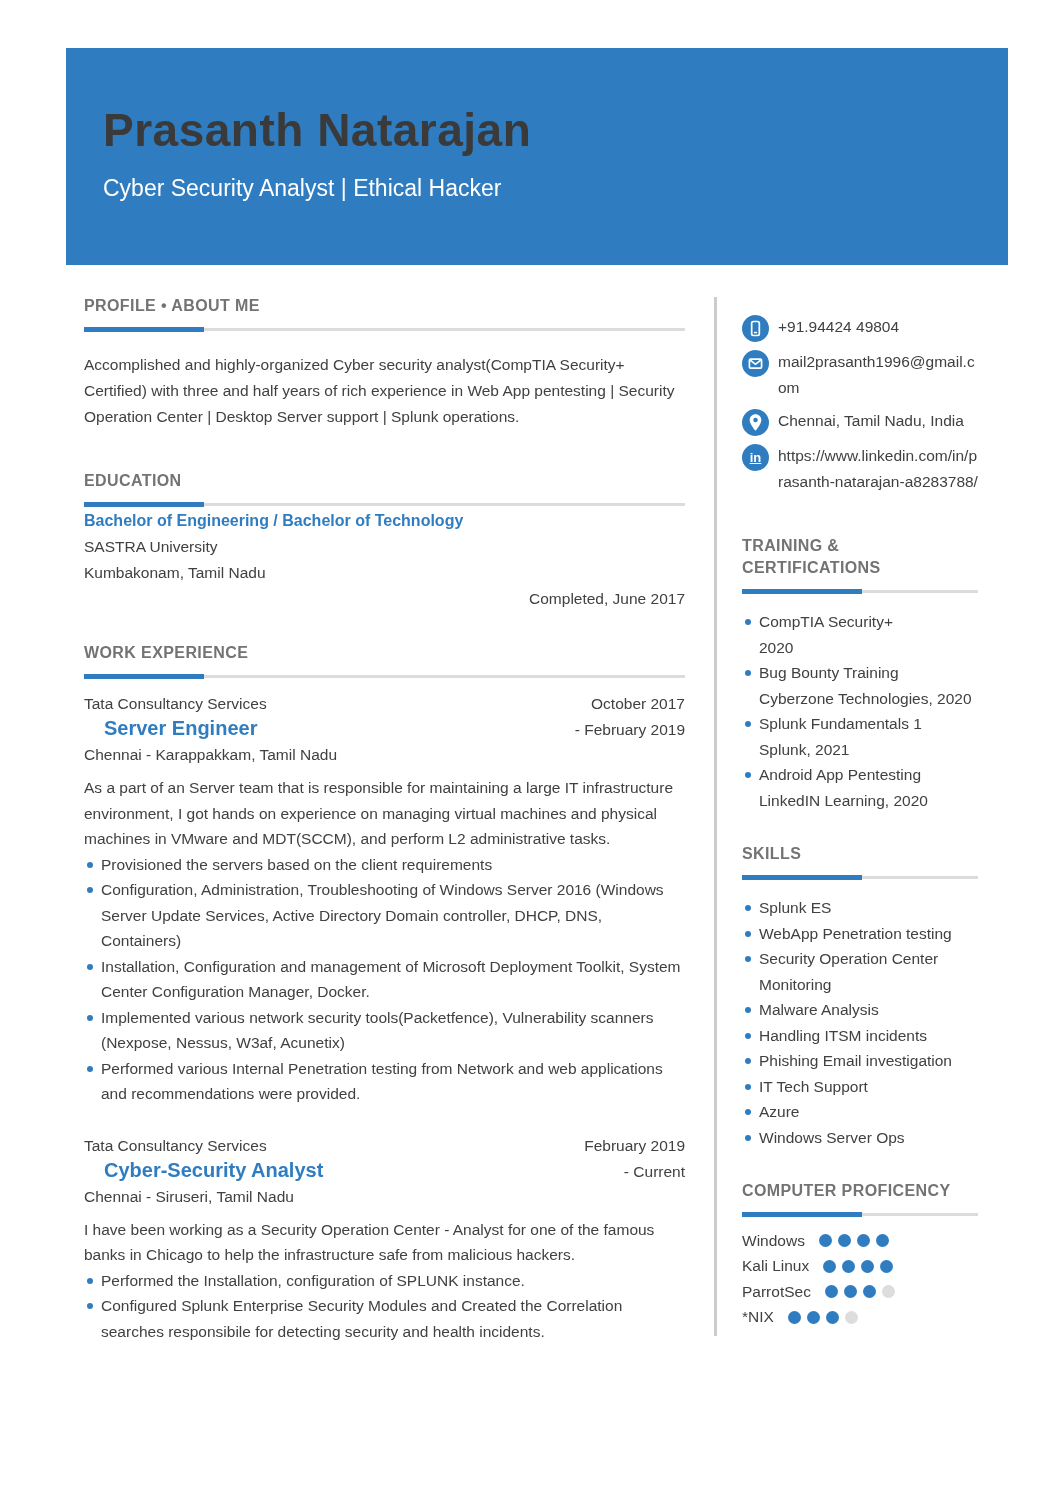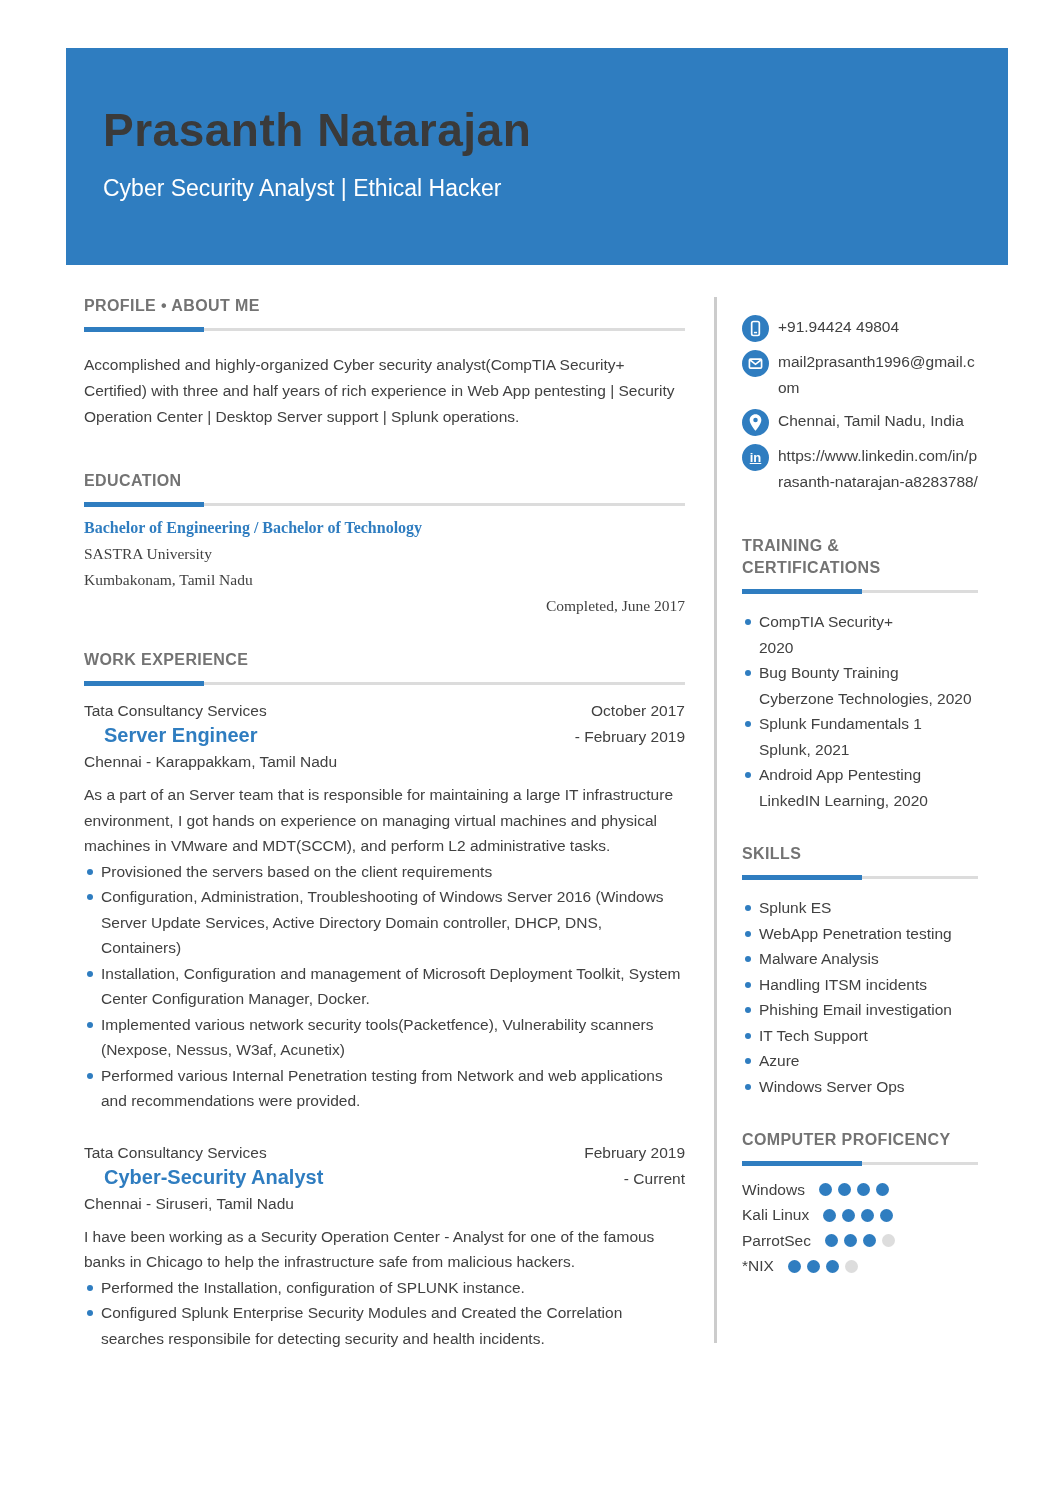--- a/index.html
+++ b/index.html
@@ -55,21 +55,21 @@
     width: 120px; height: 5px; background: #2f7dc0;
   }
   .section { margin-top: 40px; }
   .section.first { margin-top: 0; }
   .section.tight { margin-top: 30px; }
 
   
   .body-text { font-size: 15.5px; line-height: 26px; color: #414141; }
   .profile-text { margin-top: 21px; }
 
-  .edu-block { margin-top: 9px; font-family: Liberation Serif, serif; }
+  .edu-block { margin-top: 2px; }
   .degree { color: #2f7dc0; font-weight: 700; font-size: 16px; line-height: 26px; }
   .edu-line { font-size: 15.5px; line-height: 26px; }
   .edu-completed { text-align: right; }
 
   .job { margin-top: 13px; }
   .job.second { margin-top: 26px; }
   .job-row { display: flex; justify-content: space-between; align-items: baseline; }
   .job-company, .job-location { font-size: 15.5px; line-height: 25px; }
   .job-title { color: #2f7dc0; font-weight: 700; font-size: 20px; line-height: 25px; margin-left: 20px; }
   .job-date { font-size: 15.5px; line-height: 25px; color: #414141; white-space: nowrap; }
@@ -245,20 +245,21 @@
             </li>
           </ul>
       </div>
 
       <div class="section tight">
         <h2 class="sec-head">SKILLS</h2>
         <div class="sec-bar"></div>
         <ul class="blist side-list">
             <li class="b-item">Splunk ES</li>
             <li class="b-item">WebApp Penetration testing</li>
+            <li class="b-item">Security Operation Center Monitoring</li>
             <li class="b-item">Malware Analysis</li>
             <li class="b-item">Handling ITSM incidents</li>
             <li class="b-item">Phishing Email investigation</li>
             <li class="b-item">IT Tech Support</li>
             <li class="b-item">Azure</li>
             <li class="b-item">Windows Server Ops</li>
           </ul>
       </div>
 
       <div class="section tight">

